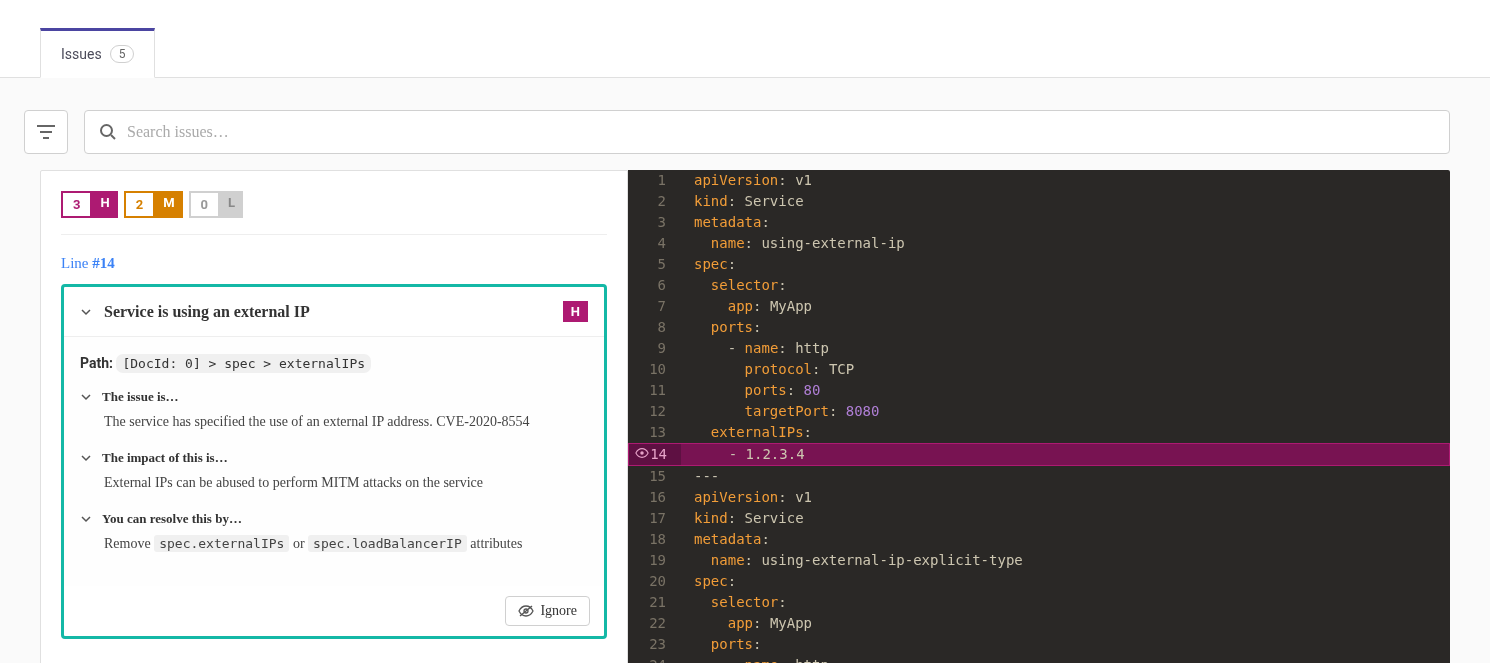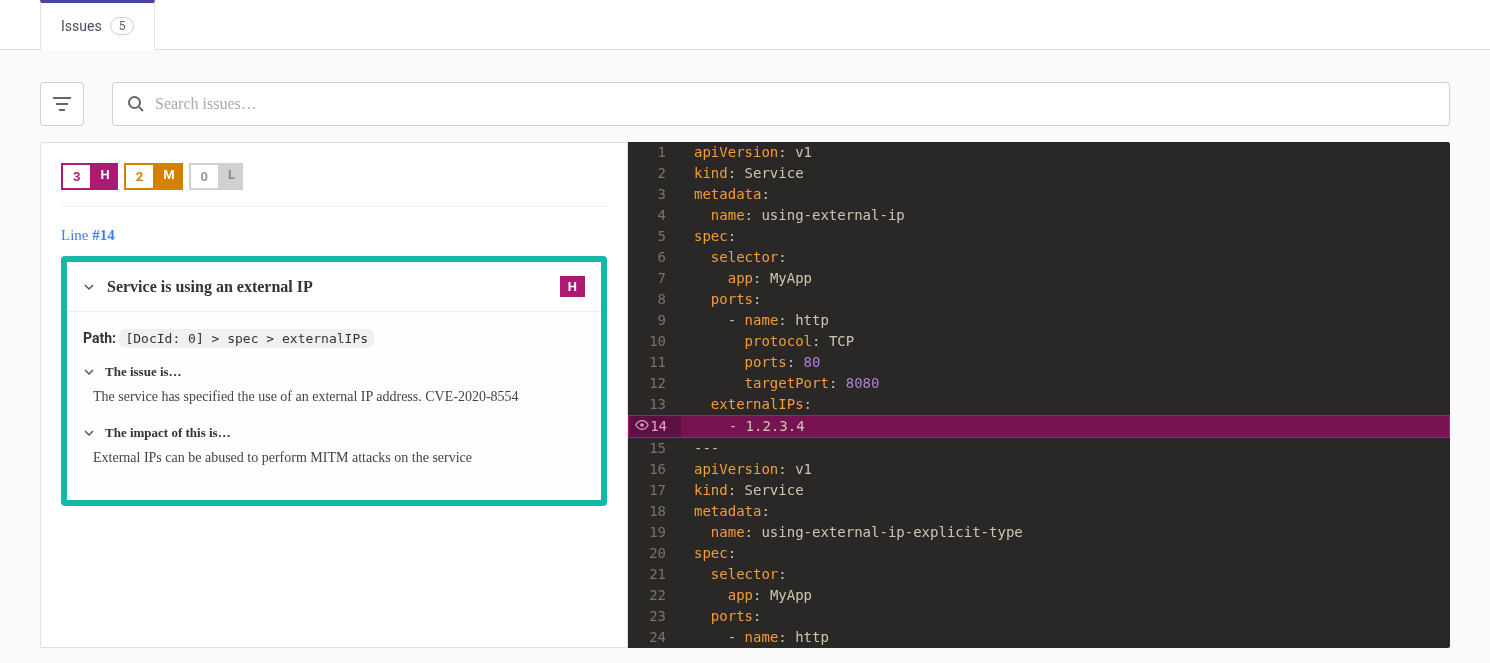--- a/index.html
+++ b/index.html
@@ -1,53 +1,53 @@
 <!DOCTYPE html>
 <html><head>
 <meta charset="utf-8">
 <style>
 * { box-sizing: border-box; margin: 0; padding: 0; }
 body { font-family: -apple-system, BlinkMacSystemFont, "Segoe UI", Roboto, sans-serif; font-size: 14px; color: #333; background: #fafafa; }
 .tabs-container { border-bottom: 1px solid #e0e0e0; background: #fff; padding-left: 40px; }
-.tab { display: inline-flex; align-items: center; padding: 14px 20px; border-top: 3px solid #4b45a1; border-left: 1px solid #e0e0e0; border-right: 1px solid #e0e0e0; border-bottom: 1px solid #fff; margin-bottom: -1px; background: #fff; position: relative; }
+.tab { display: inline-flex; align-items: center; padding: 14px 20px; border-top: 3px solid #4b45a1; border-left: 1px solid #e0e0e0; border-right: 1px solid #e0e0e0; border-bottom: 1px solid #fff; margin-bottom: -1px; background: #fff; position: relative; margin-top: 28px; }
 .tab-label { color: #4b4b5a; margin-right: 8px; }
 .tab-badge { display: inline-block; border: 1px solid #d0d0d0; border-radius: 10px; padding: 1px 8px; font-size: 12px; color: #666; }
-.toolbar { display: flex; gap: 28px; padding: 32px 40px 16px 40px; }
+.toolbar { display: flex; gap: 16px; padding: 32px 40px 16px 24px; }
 .filter-btn { width: 44px; height: 44px; border: 1px solid #d0d0d0; border-radius: 4px; background: #fff; display: flex; align-items: center; justify-content: center; cursor: pointer; }
 .search-wrap { flex: 1; display: flex; align-items: center; border: 1px solid #d0d0d0; border-radius: 4px; background: #fff; height: 44px; padding: 0 14px; }
 .search-wrap svg { margin-right: 10px; flex-shrink: 0; }
 .search-input { border: none; outline: none; flex: 1; font-size: 16px; font-family: Georgia, serif; color: #555; }
 .search-input::placeholder { color: #aaa; }
 .content { display: flex; gap: 0; padding: 0 40px 40px 40px; align-items: stretch; }
 .left-panel { width: 588px; background: #fff; border: 1px solid #e0e0e0; border-radius: 2px 0 0 2px; padding: 20px; }
 .severity-row { display: flex; gap: 6px; padding-bottom: 16px; border-bottom: 1px solid #eee; }
 .sev-group { display: inline-flex; }
 .sev-count { padding: 4px 10px; font-weight: 700; font-size: 13px; border: 2px solid transparent; background: #fff; }
 .sev-letter { padding: 4px 8px; font-weight: 700; font-size: 13px; color: #fff; }
 .sev-h .sev-count { border-color: #ad1a72; color: #ad1a72; }
 .sev-h .sev-letter { background: #ad1a72; }
 .sev-m .sev-count { border-color: #d68000; color: #d68000; }
 .sev-m .sev-letter { background: #d68000; }
 .sev-l .sev-count { border-color: #d0d0d0; color: #999; }
 .sev-l .sev-letter { background: #d0d0d0; color: #888; }
 .line-ref { margin-top: 20px; margin-bottom: 12px; color: #3b82f6; font-family: Georgia, serif; font-size: 15px; }
 .line-ref strong { font-weight: 700; }
-.issue-card { border: 6px solid #14b8a6; border-radius: 4px; }
+.issue-card { border: 3px solid #14b8a6; border-radius: 4px; }
 .issue-header { display: flex; align-items: center; padding: 14px 16px; border-bottom: 1px solid #eee; cursor: pointer; }
 .issue-header .chev { margin-right: 12px; }
 .issue-title { flex: 1; font-weight: 700; font-family: Georgia, serif; font-size: 16px; }
 .issue-sev-badge { background: #ad1a72; color: #fff; font-weight: 700; padding: 3px 8px; font-size: 13px; }
 .issue-body { padding: 18px 16px 14px 16px; background: #fefefe; }
 .path-row { margin-bottom: 18px; font-size: 14px; }
 .path-row strong { font-weight: 700; }
 .path-code { font-family: "SFMono-Regular", Consolas, monospace; background: #f0f0f0; padding: 2px 6px; border-radius: 7px; font-size: 13px; }
 .sub-section { margin-bottom: 18px; }
 .sub-header { display: flex; align-items: center; font-weight: 700; font-family: Georgia, serif; font-size: 13px; margin-bottom: 6px; cursor: pointer; }
 .sub-header .chev { margin-right: 10px; }
-.sub-text { margin-left: 10px; font-family: Georgia, serif; font-size: 14px; color: #444; line-height: 1.5; }
+.sub-text { margin-left: 24px; font-family: Georgia, serif; font-size: 14px; color: #444; line-height: 1.5; }
 .inline-code { font-family: "SFMono-Regular", Consolas, monospace; background: #f0f0f0; padding: 1px 5px; border-radius: 3px; font-size: 13px; }
 .issue-footer { display: flex; justify-content: flex-end; padding: 10px 14px; }
 .ignore-btn { display: inline-flex; align-items: center; gap: 6px; border: 1px solid #d0d0d0; border-radius: 4px; background: #fff; padding: 6px 12px; font-family: Georgia, serif; font-size: 14px; cursor: pointer; color: #333; }
 .right-panel { flex: 1; background: #2a2826; border-radius: 0 2px 2px 0; overflow: hidden; font-family: "SFMono-Regular", Consolas, monospace; font-size: 14px; line-height: 21px; }
 .code-line { display: flex; white-space: pre; }
 .gutter { width: 52px; text-align: right; padding-right: 14px; color: #7a7366; user-select: none; flex-shrink: 0; position: relative; }
 .code { flex: 1; padding-left: 14px; color: #cdc6b0; }
 .code-line.highlight { background: #781352; border: 1px solid #ad1a72; }
 .code-line.highlight .gutter { background: #5e1042; color: #e6a3c8; }
 .eye-icon { position: absolute; left: 6px; top: 2px; }
@@ -136,20 +136,43 @@
             <span class="chev">
                 <svg width="12" height="12" viewBox="0 0 12 12">
                   <path d="M2 4l4 4 4-4" stroke="#555" stroke-width="1.5" fill="none"></path>
                 </svg>
               </span>
             <span>The impact of this is…</span>
           </div>
           <div class="sub-text">External IPs can be abused to perform MITM attacks on the service</div>
         </div>
 
+        <div class="sub-section">
+          <div class="sub-header">
+            <span class="chev">
+                <svg width="12" height="12" viewBox="0 0 12 12">
+                  <path d="M2 4l4 4 4-4" stroke="#555" stroke-width="1.5" fill="none"></path>
+                </svg>
+              </span>
+            <span>You can resolve this by…</span>
+          </div>
+          <div class="sub-text">
+            <span>Remove </span><span class="inline-code">spec.externalIPs</span><span> or </span><span class="inline-code">spec.loadBalancerIP</span><span> attributes</span>
+          </div>
+        </div>
+      </div>
+      <div class="issue-footer">
+        <button class="ignore-btn">
+          <svg width="16" height="14" viewBox="0 0 16 14">
+              <path d="M1 7s2.5-5 7-5 7 5 7 5-2.5 5-7 5-7-5-7-5z" stroke="#555" stroke-width="1.3" fill="none"></path>
+              <circle cx="8" cy="7" r="2" stroke="#555" stroke-width="1.3" fill="none"></circle>
+              <path d="M2 12L14 2" stroke="#555" stroke-width="1.3"></path>
+            </svg>
+          <span>Ignore</span>
+        </button>
       </div>
     </div>
   </div>
 
   <div class="right-panel" id="code-panel">
       <div class="code-line"><div class="gutter">1</div><div class="code"><span class="tk-key">apiVersion</span><span class="tk-punc">:</span><span class="tk-str"> v1</span></div></div>
       <div class="code-line"><div class="gutter">2</div><div class="code"><span class="tk-key">kind</span><span class="tk-punc">:</span><span class="tk-str"> Service</span></div></div>
       <div class="code-line"><div class="gutter">3</div><div class="code"><span class="tk-key">metadata</span><span class="tk-punc">:</span></div></div>
       <div class="code-line"><div class="gutter">4</div><div class="code"><span class="tk-str">  </span><span class="tk-key">name</span><span class="tk-punc">:</span><span class="tk-str"> using-external-ip</span></div></div>
       <div class="code-line"><div class="gutter">5</div><div class="code"><span class="tk-key">spec</span><span class="tk-punc">:</span></div></div>

